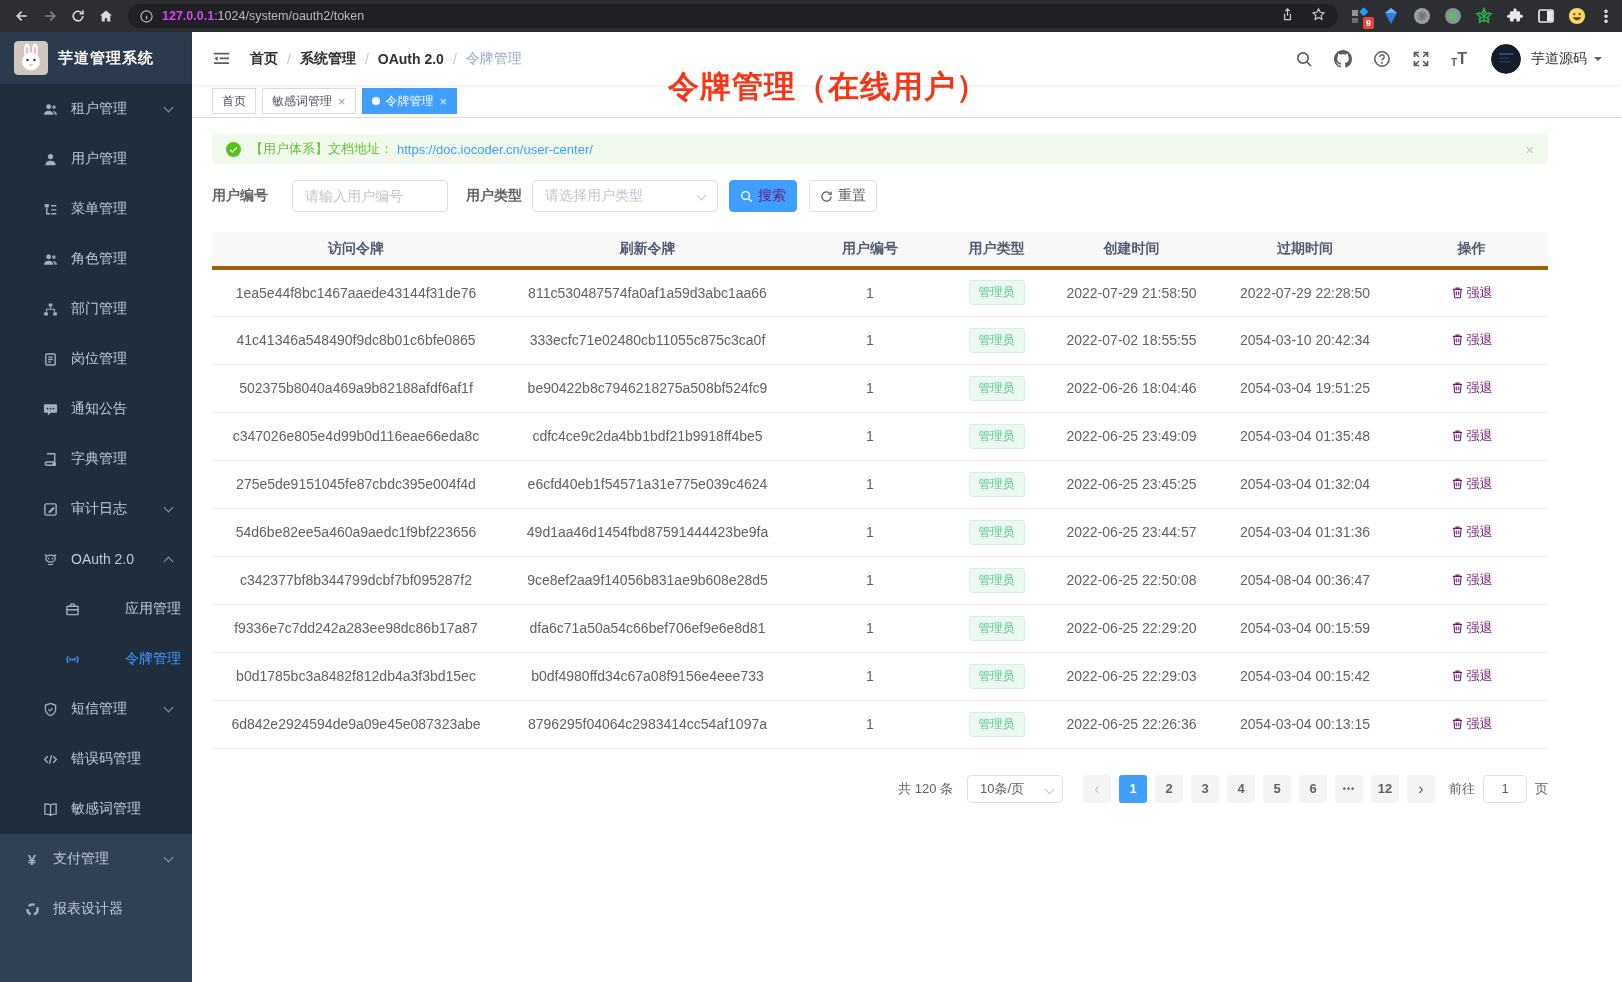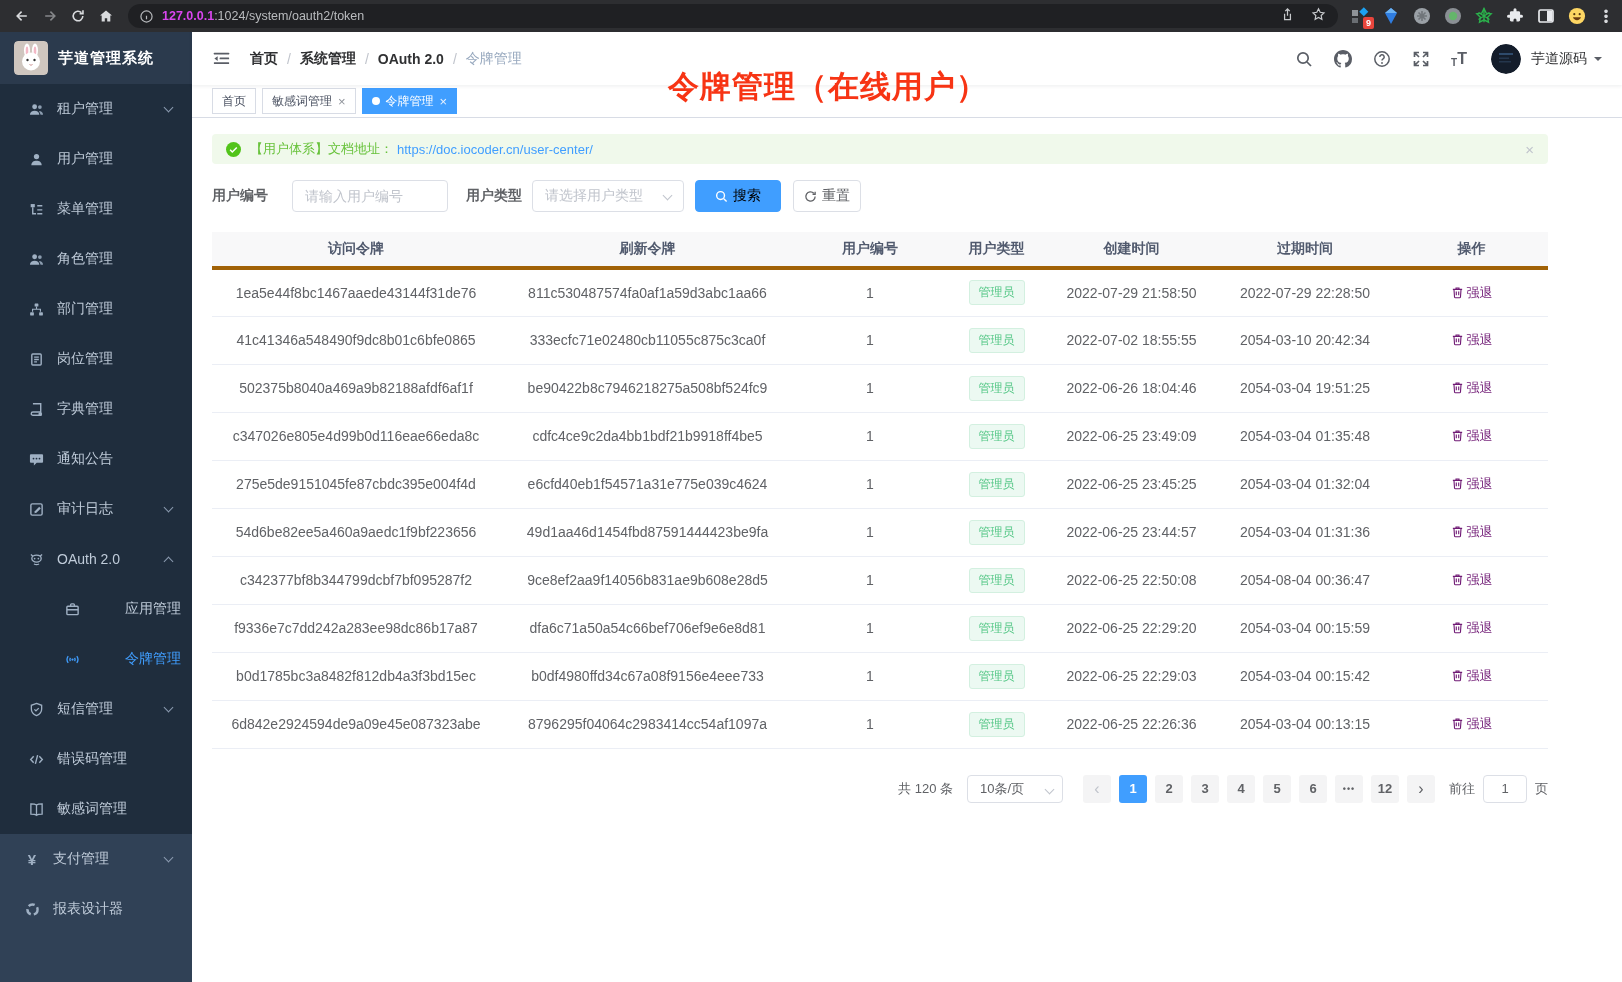--- a/index.html
+++ b/index.html
@@ -28,21 +28,21 @@
 .app { display:flex; height:950px; }
 .sidebar { width:192px; background:#304156; flex:none; }
 .logo-row { height:52px; background:#2b3a4d; display:flex; align-items:center; padding-left:14px; gap:10px; }
 .logo-img { width:34px; height:34px; border-radius:4px; overflow:hidden; flex:none; }
 .logo-title { color:#fff; font-size:15px; font-weight:700; letter-spacing:1px; }
 .menu-item { height:50px; display:flex; align-items:center; position:relative; color:#bfcbd9; font-size:14px; cursor:pointer; }
 .menu-item .mi-icon { width:16px; height:16px; margin-right:13px; color:#9fb0c3; display:flex; align-items:center; justify-content:center; }
 .mi-icon svg { width:15px; height:15px; }
 .lvl1,.lvl2 { background:#1f2d3d; }
 .lvl0 { padding-left:24px; }
-.lvl1 { padding-left:28px; }
+.lvl1 { padding-left:42px; }
 .lvl2 { padding-left:64px;gap:32px; }
 .menu-item.active, .menu-item.active .mi-icon { color:#409eff; }
 .chev { position:absolute; right:20px; width:7px; height:7px; border-right:1.4px solid #8b9bb0; border-bottom:1.4px solid #8b9bb0; }
 .chev.down { transform:rotate(45deg); top:20px; }
 .chev.up { transform:rotate(-135deg); top:24px; }
 
 .main { flex:1; position:relative; display:flex; flex-direction:column; background:#fff; }
 .topbar { height:53px; display:flex; align-items:center; padding:0 20px; background:#fff; box-shadow:0 1px 4px rgba(0,21,41,.08); position:relative; z-index:2; }
 .fold { color:#5a5e66; width:20px; height:20px; margin-right:18px; cursor:pointer; }
 .fold svg { width:19px; height:19px; }
@@ -75,26 +75,26 @@
 .alert-ic { width:15px; height:15px; flex:none; display:flex; }
 .alert-text { margin-left:9px; font-size:13px; color:#67c23a; }
 .alert-link { margin-left:4px; font-size:13px; color:#409eff; text-decoration:none; cursor:pointer; }
 .alert-x { margin-left:auto; color:#c0c4cc; font-size:15px; cursor:pointer; }
 
 .filters { margin-top:16px; display:flex; align-items:center; height:32px; }
 .f-label { font-size:14px; font-weight:700; color:#606266; flex:none; }
 .f-input { margin-left:24px; width:156px; height:32px; border:1px solid #dcdfe6; border-radius:4px; padding:0 12px; font-size:14px; color:#606266; font-family:inherit; outline:none; }
 .f-input::placeholder { color:#c0c4cc; }
 .lab2 { margin-left:18px; }
-.f-select { margin-left:10px; width:152px; height:32px; border:1px solid #dcdfe6; border-radius:4px; padding:0 12px; display:flex; align-items:center; position:relative; cursor:pointer; background:#fff; }
+.f-select { margin-left:10px; width:186px; height:32px; border:1px solid #dcdfe6; border-radius:4px; padding:0 12px; display:flex; align-items:center; position:relative; cursor:pointer; background:#fff; }
 .f-select .ph { font-size:14px; color:#c0c4cc; }
 .sel-chev { position:absolute; right:12px; top:11px; width:7px; height:7px; border-right:1.3px solid #c0c4cc; border-bottom:1.3px solid #c0c4cc; transform:rotate(45deg); }
 .btn { height:32px; border-radius:4px; font-size:14px; display:inline-flex; align-items:center; justify-content:center; gap:5px; cursor:pointer; font-family:inherit; border:1px solid transparent; }
 .btn svg { width:13px; height:13px; }
-.btn-primary { margin-left:11px; width:86px; background:#409eff; color:#000000; border-color:#409eff; }
+.btn-primary { margin-left:11px; width:68px; background:#409eff; color:#701a75; border-color:#409eff; }
 .btn-plain { margin-left:12px; width:68px; background:#fff; color:#606266; border-color:#dcdfe6; }
 
 table.grid { margin-top:20px; width:1336px; border-collapse:collapse; table-layout:fixed; }
 .grid thead th { height:36px; background:#f8f8f9; font-size:14px; font-weight:700; color:#515a6e; text-align:center; border-bottom:4px solid #a16207; }
 .grid tbody td { height:48px; font-size:14px; color:#606266; text-align:center; border-bottom:1px solid #ebeef5; }
 .badge { display:inline-block; padding:3px 9px; font-size:12px; color:#54c786; background:#ecf9f2; border:1px solid #d3f0e0; border-radius:3px; }
 .action { color:#701a75; font-size:13px; display:inline-flex; align-items:center; gap:3px; cursor:pointer; }
 .action svg { width:13px; height:13px; }
 
 .pager { margin-top:26px; width:1336px; display:flex; justify-content:flex-end; align-items:center; font-size:13px; color:#606266; }
@@ -282,39 +282,39 @@
           <span class="mi-icon">
             <svg viewBox="0 0 16 16" fill="none" stroke="currentColor" stroke-width="1.5">
               <rect x="3" y="2.2" width="10" height="11.6" rx="1"></rect>
               <path d="M5.5 5.5h5M5.5 8h5M5.5 10.5h3"></path>
             </svg>
           </span>
           <span>岗位管理</span>
         </div>
         <div class="menu-item lvl1">
           <span class="mi-icon">
-            <svg viewBox="0 0 16 16" fill="none" stroke="currentColor" stroke-width="1.5">
-              <path d="M4.2 1.8h8.3v12.4H4.2a1.8 1.8 0 0 1 0-3.6h8.3"></path>
-              <circle cx="12" cy="12.9" r="2" fill="currentColor" stroke="none"></circle>
-            </svg>
-          </span>
-          <span>字典管理</span>
-        </div>
-        <div class="menu-item lvl1">
-          <span class="mi-icon">
             <svg viewBox="0 0 16 16" fill="currentColor">
               <path d="M2 2.5h12a1 1 0 0 1 1 1v7a1 1 0 0 1-1 1H8.2l-3 2.8v-2.8H2a1 1 0 0 1-1-1v-7a1 1 0 0 1 1-1z"></path>
               <g fill="#1f2d3d">
                 <circle cx="4.8" cy="7" r=".95"></circle>
                 <circle cx="8" cy="7" r=".95"></circle>
                 <circle cx="11.2" cy="7" r=".95"></circle>
               </g>
             </svg>
           </span>
           <span>通知公告</span>
+        </div>
+        <div class="menu-item lvl1">
+          <span class="mi-icon">
+            <svg viewBox="0 0 16 16" fill="none" stroke="currentColor" stroke-width="1.5">
+              <path d="M4.2 1.8h8.3v12.4H4.2a1.8 1.8 0 0 1 0-3.6h8.3"></path>
+              <circle cx="12" cy="12.9" r="2" fill="currentColor" stroke="none"></circle>
+            </svg>
+          </span>
+          <span>字典管理</span>
         </div>
         <div class="menu-item lvl1">
           <span class="mi-icon">
             <svg viewBox="0 0 16 16" fill="none" stroke="currentColor" stroke-width="1.5">
               <rect x="2" y="2" width="12" height="12" rx="1.5"></rect>
               <path d="M10.9 5.1l-4.7 4.7-.4 2.1 2.1-.4 4.7-4.7z" fill="currentColor" stroke="none"></path>
             </svg>
           </span>
           <span>审计日志</span>
           <span class="chev down"></span>

